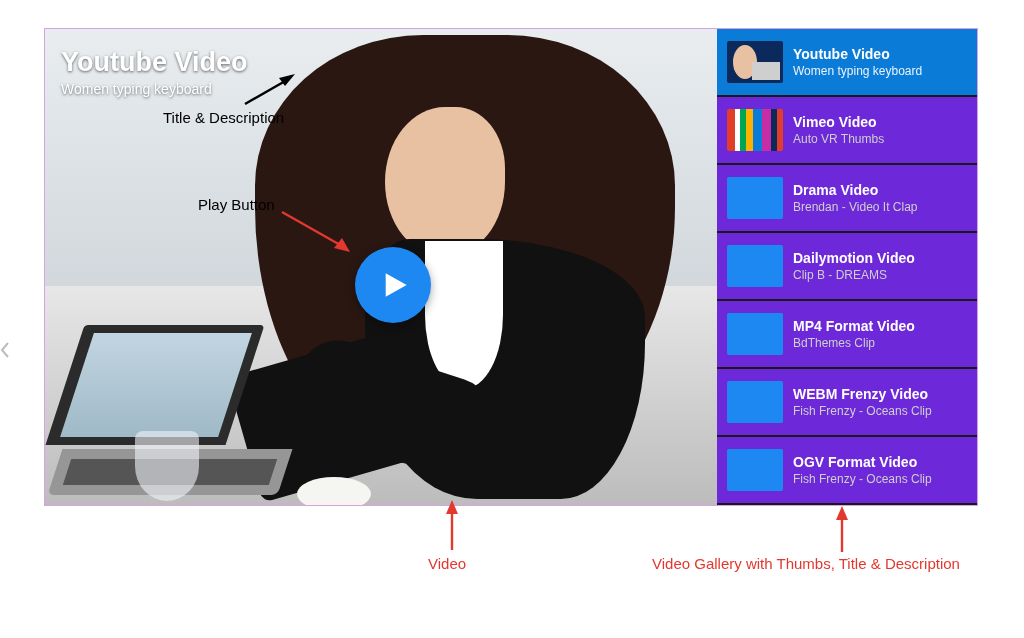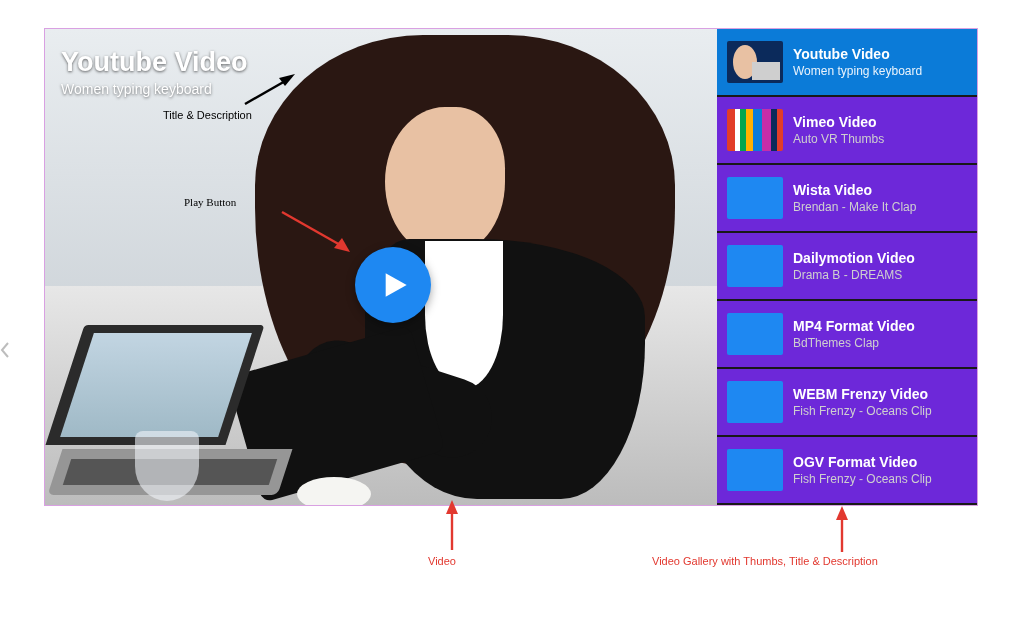--- a/index.html
+++ b/index.html
@@ -33,21 +33,21 @@
   .thumb{width:56px;height:42px;flex:0 0 56px;background:#1e88f2;border-radius:2px;margin-right:10px;}
   .thumb.stripes{background:linear-gradient(90deg,#e23d28 0 14%,#fff 14% 24%,#00a650 24% 34%,#ffb100 34% 46%,#0b7bd8 46% 62%,#c62ea8 62% 78%,#0b2a5b 78% 90%,#e23d28 90% 100%);}
   .thumb.photo{background:#0b2a5b;position:relative;overflow:hidden;}
   .thumb.photo::before{content:"";position:absolute;left:6px;top:4px;width:24px;height:34px;background:#e8c1a3;border-radius:50%;}
   .thumb.photo::after{content:"";position:absolute;right:3px;bottom:3px;width:28px;height:18px;background:#cfcfcf;}
   .g-text{color:#fff;min-width:0;}
   .g-title{font-size:14px;font-weight:700;white-space:nowrap;}
   .g-desc{font-size:12px;color:#cfcfcf;white-space:nowrap;margin-top:2px;}
   .g-item.active .g-desc{color:#eaf3fc;}
   .prev-arrow{position:absolute;left:-4px;top:330px;width:18px;height:40px;display:flex;align-items:center;justify-content:center;color:#c0c0c0;cursor:pointer;}
-  .annot{position:absolute;font-size:11px;white-space:nowrap;}
+  .annot{position:absolute;font-size:15px;white-space:nowrap;}
   .annot.black{color:#000;}
   .annot.red{color:#e2382f;}
   .arrow{position:absolute;}
   .arrow line{stroke:#e2382f;stroke-width:2.4;}
   .arrow polygon{fill:#e2382f;}
   .arrow.drk line{stroke:#000;}
   .arrow.drk polygon{fill:#000;}
 </style>
 </head>
 <body>
@@ -95,36 +95,36 @@
         <div class="g-item">
           <div class="thumb stripes"></div>
           <div class="g-text">
             <div class="g-title">Vimeo Video</div>
             <div class="g-desc">Auto VR Thumbs</div>
           </div>
         </div>
         <div class="g-item">
           <div class="thumb"></div>
           <div class="g-text">
-            <div class="g-title">Wista Video</div>
-            <div class="g-desc">Brendan - Make It Clap</div>
+            <div class="g-title">Drama Video</div>
+            <div class="g-desc">Brendan - Video It Clap</div>
           </div>
         </div>
         <div class="g-item">
           <div class="thumb"></div>
           <div class="g-text">
             <div class="g-title">Dailymotion Video</div>
-            <div class="g-desc">Drama B - DREAMS</div>
+            <div class="g-desc">Clip B - DREAMS</div>
           </div>
         </div>
         <div class="g-item">
           <div class="thumb"></div>
           <div class="g-text">
             <div class="g-title">MP4 Format Video</div>
-            <div class="g-desc">BdThemes Clap</div>
+            <div class="g-desc">BdThemes Clip</div>
           </div>
         </div>
         <div class="g-item">
           <div class="thumb"></div>
           <div class="g-text">
             <div class="g-title">WEBM Frenzy Video</div>
             <div class="g-desc">Fish Frenzy - Oceans Clip</div>
           </div>
         </div>
         <div class="g-item">
@@ -142,21 +142,21 @@
         <polyline points="8,2 2,9 8,16" fill="none" stroke="#bdbdbd" stroke-width="2"></polyline>
       </svg>
   </div>
 
   <div class="annot black" style="left:163px;top:109px;">Title &amp; Description</div>
   <svg class="arrow drk" style="left:235px;top:74px;width:60px;height:36px;">
     <line x1="52" y1="6" x2="10" y2="30"></line>
       <polygon points="60,0 50,12 44,4"></polygon>
   </svg>
 
-  <div class="annot black" style="left:184px;top:196px;font-family:Liberation Serif, serif;">Play Button</div>
+  <div class="annot black" style="left:198px;top:196px;">Play Button</div>
   <svg class="arrow" style="left:278px;top:208px;width:80px;height:48px;">
     <line x1="4" y1="4" x2="64" y2="38"></line>
       <polygon points="72,44 56,40 64,30"></polygon>
   </svg>
 
   <div class="annot red" style="left:428px;top:555px;">Video</div>
   <svg class="arrow" style="left:438px;top:500px;width:30px;height:56px;">
     <line x1="14" y1="50" x2="14" y2="10"></line>
       <polygon points="14,0 8,14 20,14"></polygon>
   </svg>

